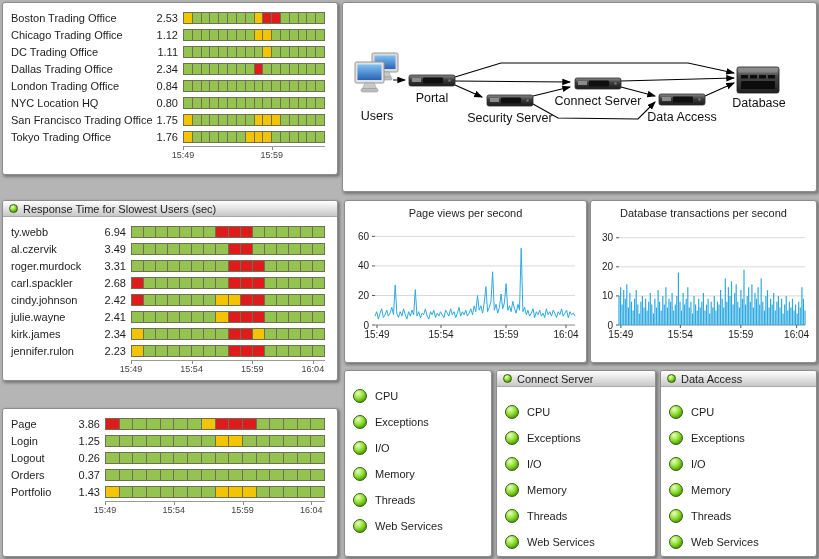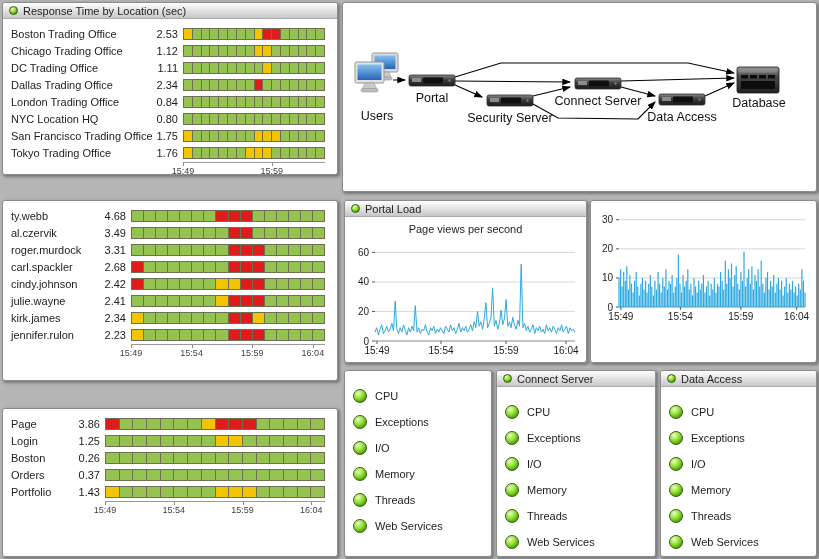--- a/index.html
+++ b/index.html
@@ -58,24 +58,20 @@
   svg.map text{font-size:12.5px;fill:#111;}
   .srv-body{fill:url(#srvGrad);stroke:#2b2b2b;stroke-width:.8;}
   .edge{fill:none;stroke:#000;stroke-width:1.1;}
 </style>
 </head>
 <body>
 
 <div>
 
   <section class="panel" style="left:2px;top:2px;width:336px;height:173px;">
-    <header class="phdr">
-      <span class="led"></span>
-      <span class="ptitle">Response Time by Location (sec)</span>
-    </header>
     <div class="rows rows-loc">
         <div class="mrow">
           <span class="mlabel">Boston Trading Office</span>
           <span class="mvalue">2.53</span>
           <div class="strip">
             <span class="hcell" style="background: rgb(243, 197, 0);"></span>
             <span class="hcell" style="background: rgb(148, 195, 79);"></span>
             <span class="hcell" style="background: rgb(148, 195, 79);"></span>
             <span class="hcell" style="background: rgb(148, 195, 79);"></span>
             <span class="hcell" style="background: rgb(148, 195, 79);"></span>
@@ -362,24 +358,28 @@
               <rect x="31" y="8" width="7" height="3.5"></rect>
             <rect x="4" y="14" width="34" height="8" rx="1"></rect>
           </g>
         </g>
         <text x="416" y="104" text-anchor="middle">Database</text>
       </g>
     </svg>
   </section>
 
   <section class="panel" style="left:2px;top:200px;width:336px;height:181px;">
+    <header class="phdr">
+      <span class="led"></span>
+      <span class="ptitle">Response Time for Slowest Users (sec)</span>
+    </header>
     <div class="rows rows-slow">
         <div class="mrow">
           <span class="mlabel">ty.webb</span>
-          <span class="mvalue">4.68</span>
+          <span class="mvalue">6.94</span>
           <div class="strip">
             <span class="hcell" style="background: rgb(148, 195, 79);"></span>
             <span class="hcell" style="background: rgb(148, 195, 79);"></span>
             <span class="hcell" style="background: rgb(148, 195, 79);"></span>
             <span class="hcell" style="background: rgb(148, 195, 79);"></span>
             <span class="hcell" style="background: rgb(148, 195, 79);"></span>
             <span class="hcell" style="background: rgb(148, 195, 79);"></span>
             <span class="hcell" style="background: rgb(148, 195, 79);"></span>
             <span class="hcell" style="background: rgb(224, 27, 27);"></span>
             <span class="hcell" style="background: rgb(224, 27, 27);"></span>
@@ -557,24 +557,20 @@
             <i class="tick" style="left: 62.5%;"></i>
             <span class="ticklbl" style="left: 62.5%;">15:59</span>
             <i class="tick" style="left: 93.75%;"></i>
             <span class="ticklbl" style="left: 93.75%;">16:04</span>
           </div>
         </div>
       </div>
   </section>
 
   <section class="panel" style="left:344px;top:200px;width:243px;height:163px;">
-    <header class="phdr">
-      <span class="led"></span>
-      <span class="ptitle">Portal Load</span>
-    </header>
     <div class="ctitle">Page views per second</div>
     <svg class="chart" width="239" height="122">
         <line x1="27" x2="30" y1="104" y2="104" stroke="#555"></line>
         <text x="24" y="107.5" text-anchor="end" font-size="10" fill="#1d1d1d">0</text>
         <line x1="30" x2="230" y1="74.46153846153845" y2="74.46153846153845" stroke="#d9d9d9" stroke-width="1"></line>
         <line x1="27" x2="30" y1="74.46153846153845" y2="74.46153846153845" stroke="#555"></line>
         <text x="24" y="77.96153846153845" text-anchor="end" font-size="10" fill="#1d1d1d">20</text>
         <line x1="30" x2="230" y1="44.92307692307692" y2="44.92307692307692" stroke="#d9d9d9" stroke-width="1"></line>
         <line x1="27" x2="30" y1="44.92307692307692" y2="44.92307692307692" stroke="#555"></line>
         <text x="24" y="48.42307692307692" text-anchor="end" font-size="10" fill="#1d1d1d">40</text>
@@ -588,20 +584,21 @@
         <text x="96" y="117" text-anchor="middle" font-size="10" fill="#1d1d1d">15:54</text>
         <line x1="161" x2="161" y1="104" y2="107" stroke="#555"></line>
         <text x="161" y="117" text-anchor="middle" font-size="10" fill="#1d1d1d">15:59</text>
         <line x1="221" x2="221" y1="104" y2="107" stroke="#555"></line>
         <text x="221" y="117" text-anchor="middle" font-size="10" fill="#1d1d1d">16:04</text>
         <polyline points="30.0,95.1 31.7,90.7 33.4,98.1 35.0,92.2 36.7,87.8 38.4,96.6 40.1,93.7 41.8,89.2 43.4,95.1 45.1,92.2 46.8,86.3 48.5,93.7 50.2,64.1 51.8,92.2 53.5,96.6 55.2,90.7 56.9,95.1 58.6,87.8 60.3,93.7 61.9,98.1 63.6,90.7 65.3,95.1 67.0,89.2 68.7,93.7 70.3,68.6 72.0,95.1 73.7,90.7 75.4,96.6 77.1,92.2 78.7,93.7 80.4,87.8 82.1,95.1 83.8,98.1 85.5,90.7 87.1,93.7 88.8,89.2 90.5,96.6 92.2,92.2 93.9,95.1 95.5,90.7 97.2,93.7 98.9,96.6 100.6,89.2 102.3,92.2 103.9,95.1 105.6,87.8 107.3,93.7 109.0,90.7 110.7,96.6 112.4,92.2 114.0,86.3 115.7,95.1 117.4,90.7 119.1,93.7 120.8,89.2 122.4,95.1 124.1,92.2 125.8,87.8 127.5,93.7 129.2,84.8 130.8,90.7 132.5,74.5 134.2,89.2 135.9,84.8 137.6,92.2 139.2,81.8 140.9,65.6 142.6,90.7 144.3,86.3 146.0,80.4 147.6,50.8 149.3,89.2 151.0,83.3 152.7,92.2 154.4,86.3 156.1,73.0 157.7,87.8 159.4,81.8 161.1,62.6 162.8,89.2 164.5,84.8 166.1,90.7 167.8,80.4 169.5,87.8 171.2,92.2 172.9,83.3 174.5,89.2 176.2,27.2 177.9,90.7 179.6,86.3 181.3,93.7 182.9,89.2 184.6,95.1 186.3,92.2 188.0,87.8 189.7,96.6 191.3,90.7 193.0,93.7 194.7,89.2 196.4,95.1 198.1,92.2 199.7,96.6 201.4,87.8 203.1,93.7 204.8,90.7 206.5,95.1 208.2,89.2 209.8,92.2 211.5,96.6 213.2,90.7 214.9,93.7 216.6,87.8 218.2,95.1 219.9,92.2 221.6,89.2 223.3,96.6 225.0,90.7 226.6,93.7 228.3,92.2 230.0,95.1" fill="none" stroke="#2da9e1" stroke-width="1"></polyline>
       </svg>
   </section>
 
   <section class="panel" style="left:590px;top:200px;width:227px;height:163px;">
+    <div class="ctitle">Database transactions per second</div>
     <svg class="chart" width="223" height="122">
         <line x1="25" x2="28" y1="104" y2="104" stroke="#555"></line>
         <text x="22" y="107.5" text-anchor="end" font-size="10" fill="#1d1d1d">0</text>
         <line x1="28" x2="214" y1="74.9090909090909" y2="74.9090909090909" stroke="#d9d9d9" stroke-width="1"></line>
         <line x1="25" x2="28" y1="74.9090909090909" y2="74.9090909090909" stroke="#555"></line>
         <text x="22" y="78.4090909090909" text-anchor="end" font-size="10" fill="#1d1d1d">10</text>
         <line x1="28" x2="214" y1="45.81818181818181" y2="45.81818181818181" stroke="#d9d9d9" stroke-width="1"></line>
         <line x1="25" x2="28" y1="45.81818181818181" y2="45.81818181818181" stroke="#555"></line>
         <text x="22" y="49.31818181818181" text-anchor="end" font-size="10" fill="#1d1d1d">20</text>
         <line x1="28" x2="214" y1="16.727272727272734" y2="16.727272727272734" stroke="#d9d9d9" stroke-width="1"></line>
@@ -779,21 +776,21 @@
             <span class="hcell" style="background: rgb(243, 197, 0);"></span>
             <span class="hcell" style="background: rgb(148, 195, 79);"></span>
             <span class="hcell" style="background: rgb(148, 195, 79);"></span>
             <span class="hcell" style="background: rgb(148, 195, 79);"></span>
             <span class="hcell" style="background: rgb(148, 195, 79);"></span>
             <span class="hcell" style="background: rgb(148, 195, 79);"></span>
             <span class="hcell" style="background: rgb(148, 195, 79);"></span>
           </div>
         </div>
         <div class="mrow">
-          <span class="mlabel">Boston</span>
+          <span class="mlabel">Logout</span>
           <span class="mvalue">0.26</span>
           <div class="strip">
             <span class="hcell" style="background: rgb(148, 195, 79);"></span>
             <span class="hcell" style="background: rgb(148, 195, 79);"></span>
             <span class="hcell" style="background: rgb(148, 195, 79);"></span>
             <span class="hcell" style="background: rgb(148, 195, 79);"></span>
             <span class="hcell" style="background: rgb(148, 195, 79);"></span>
             <span class="hcell" style="background: rgb(148, 195, 79);"></span>
             <span class="hcell" style="background: rgb(148, 195, 79);"></span>
             <span class="hcell" style="background: rgb(148, 195, 79);"></span>

